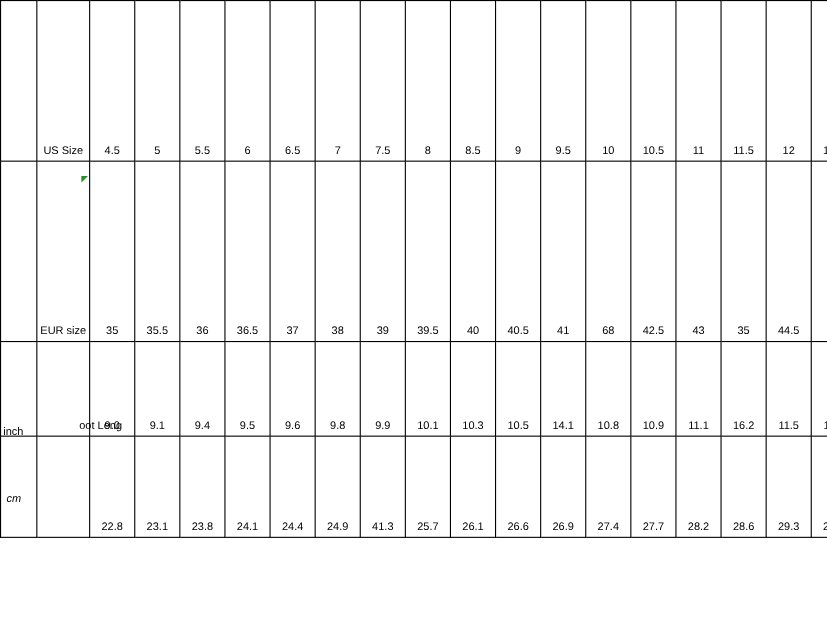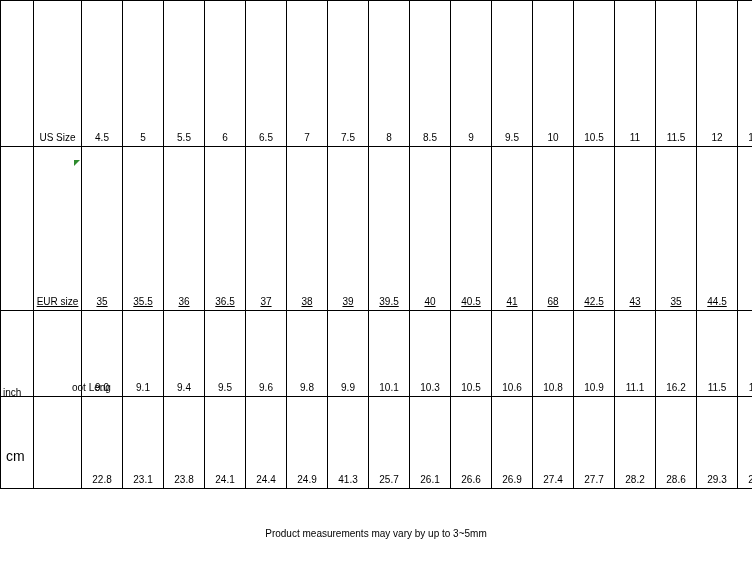--- a/index.html
+++ b/index.html
@@ -58,21 +58,21 @@
   td.unit-cell {
     background: #ffffff;
     text-align: left;
     padding-left: 3px;
     border: none;
     font-size: 10px;
     vertical-align: middle;
   }
   
   tr.r-us td      { height: 142px; }
-  tr.r-eur td     { height: 160px; text-decoration: underline; }
+  tr.r-eur td     { height: 160px; }
   tr.r-foot td    { height: 82px; }
   tr.r-cm td      { height: 88px; }
   
   .foot-label {
     position: relative;
     left: -6px;
     white-space: nowrap;
     margin-left: 44px;
   }
   .note {
@@ -97,21 +97,22 @@
   .inch-unit {
     position: absolute;
     left: 3px;
     top: 387px;
     font-size: 10px;
   }
   .cm-unit {
     position: absolute;
     left: 6px;
     top: 448px;
-    font-size: 14px;
+    font-size: 10px;
+    font-style: italic;
   }
 </style>
 </head>
 <body>
 
 <div class="sheet">
 
   <table class="size-table">
     <colgroup>
       <col class="c-pad">
@@ -185,21 +186,21 @@
         <td>9.0</td>
         <td>9.1</td>
         <td>9.4</td>
         <td>9.5</td>
         <td>9.6</td>
         <td>9.8</td>
         <td>9.9</td>
         <td>10.1</td>
         <td>10.3</td>
         <td>10.5</td>
-        <td>10.6</td>
+        <td>14.1</td>
         <td>10.8</td>
         <td>10.9</td>
         <td>11.1</td>
         <td>16.2</td>
         <td>11.5</td>
         <td>11.7</td>
       </tr>
 
       <tr class="r-cm">
         <td class="unit-cell"></td>
@@ -223,15 +224,14 @@
         <td>29.6</td>
       </tr>
     </tbody>
   </table>
 
   <div class="marker"></div>
 
   <div class="inch-unit">inch</div>
   <div class="cm-unit">cm</div>
 
-  <div class="note">Product measurements may vary by up to 3~5mm</div>
 
 </div>
 
 </body></html>

